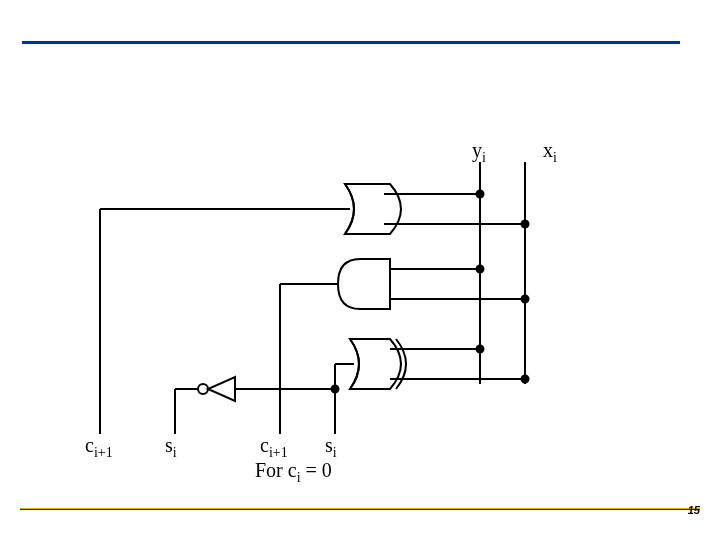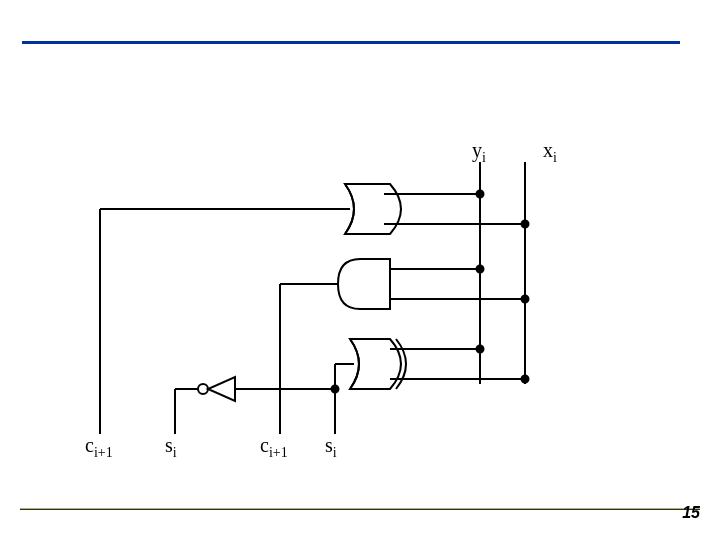--- a/index.html
+++ b/index.html
@@ -8,21 +8,21 @@
   .title{position:absolute;left:22px;top:6px;right:40px;
     font-size:26px;font-weight:bold;color:#000;line-height:1.2;
     border-bottom:3px solid #003399;padding-bottom:4px;}
   .diagram-wrap{position:absolute;left:60px;top:100px;width:600px;height:350px;margin-top:44px;}
   .lbl{position:absolute;font-family:'Times New Roman',serif;font-size:20px;
     color:#000;white-space:nowrap;}
   .sub{font-size:14px;vertical-align:sub;}
   .footer-rule{position:absolute;left:20px;right:20px;bottom:30px;height:2px;
     background:linear-gradient(#e0b000,#e0b000) top/100% 1px no-repeat,
                linear-gradient(#003399,#003399) bottom/100% 1px no-repeat;}
-  .pagenum{position:absolute;right:20px;bottom:18px;font-size:16px;
+  .pagenum{position:absolute;right:20px;bottom:24px;font-size:11px;
     font-style:italic;font-weight:bold;color:#000;}
   svg{overflow:visible;}
 </style>
 </head>
 <body>
 
 <div class="slide">
   <div class="title">
     <br>
   </div>
@@ -99,17 +99,20 @@
     <div class="lbl" style="left:105px;top:290px;">
       <span>s</span><span class="sub">i</span>
     </div>
     <div class="lbl" style="left:200px;top:290px;">
       <span>c</span><span class="sub">i+1</span>
     </div>
     <div class="lbl" style="left:265px;top:290px;">
       <span>s</span><span class="sub">i</span>
     </div>
 
+    <div class="lbl" style="left:195px;top:315px;">
+      <span>For c</span><span class="sub">i</span><span> = 0</span>
+    </div>
   </div>
 
   <div class="footer-rule"></div>
   <div class="pagenum">15</div>
 </div>
 
 </body></html>

